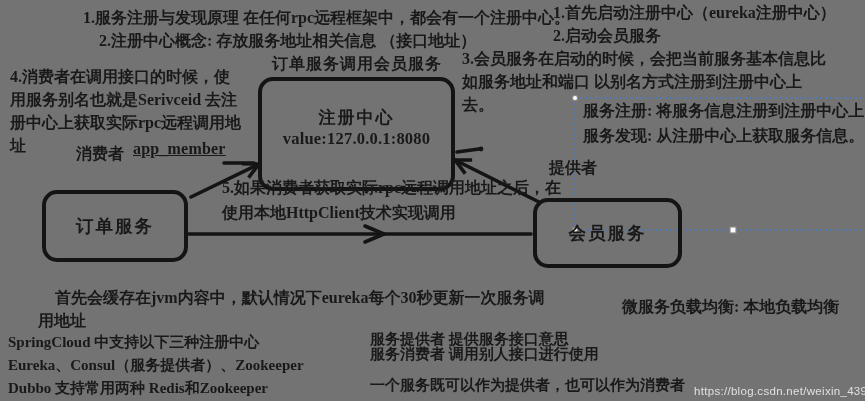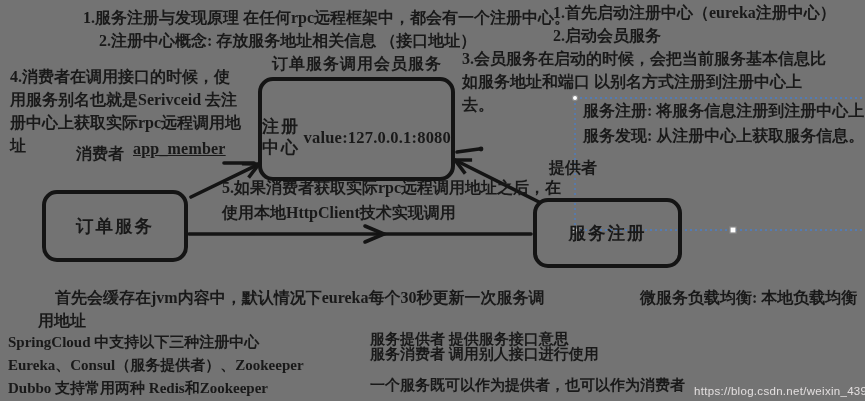--- a/index.html
+++ b/index.html
@@ -11,22 +11,22 @@
   .txt{position:absolute;white-space:nowrap;font-size:16px;line-height:1.25;}
   .sm{font-size:15px;}
   .latin{letter-spacing:.2px;}
   svg.layer{position:absolute;left:0;top:0;pointer-events:none;}
   .node{
     position:absolute;border:4px solid #141414;border-radius:15px;
     background:transparent;display:flex;align-items:center;justify-content:center;
     font-size:17.5px;letter-spacing:2px;
   }
   .registry{
-    flex-direction:row;justify-content:flex-start;align-items:center;
-    padding-top:16px;letter-spacing:1px;font-size:16.5px;line-height:21px;
+    flex-direction:column;justify-content:flex-start;align-items:center;
+    padding-top:26px;letter-spacing:1px;font-size:16.5px;line-height:21px;
   }
   .registry .rt{font-size:17px;letter-spacing:2px;}
   .watermark{
     position:absolute;font-family:"Liberation Sans","DejaVu Sans",sans-serif;
     font-weight:400;font-size:11.5px;color:#e3dfdf;letter-spacing:.3px;
   }
 </style>
 </head>
 <body>
 
@@ -89,27 +89,27 @@
   <div class="txt" style="left:222px;top:203px;">使用本地HttpClient技术实现调用</div>
 
   <div class="txt" style="left:583px;top:126px;">服务发现: 从注册中心上获取服务信息。</div>
   <div class="txt" style="left:583px;top:101px;">服务注册: 将服务信息注册到注册中心上</div>
 
   <div class="node" style="left:42px;top:190px;width:138px;height:64px;">
     <span>订单服务</span>
   </div>
 
   <div class="node" style="left:533px;top:198px;width:141px;height:62px;">
-    <span>服务注册</span>
+    <span>会员服务</span>
   </div>
 
   <div class="txt" style="left:55px;top:288px;">首先会缓存在jvm内容中，默认情况下eureka每个30秒更新一次服务调</div>
   <div class="txt" style="left:38px;top:311px;">用地址</div>
 
-  <div class="txt" style="left:622px;top:288px;margin-left:18px;">微服务负载均衡: 本地负载均衡</div>
+  <div class="txt" style="left:622px;top:297px;">微服务负载均衡: 本地负载均衡</div>
 
   <div class="txt sm" style="left:8px;top:333px;">SpringCloud 中支持以下三种注册中心</div>
   <div class="txt sm" style="left:8px;top:356px;">Eureka、Consul（服务提供者）、Zookeeper</div>
   <div class="txt sm" style="left:8px;top:379px;">Dubbo 支持常用两种 Redis和Zookeeper</div>
 
   <div class="txt sm" style="left:370px;top:330px;">服务提供者 提供服务接口意思</div>
   <div class="txt sm" style="left:370px;top:345px;text-align:center;">服务消费者 调用别人接口进行使用</div>
   <div class="txt sm" style="left:370px;top:376px;">一个服务既可以作为提供者，也可以作为消费者</div>
 
   <div class="watermark" style="left:694px;top:385px;">https://blog.csdn.net/weixin_43995403</div>

